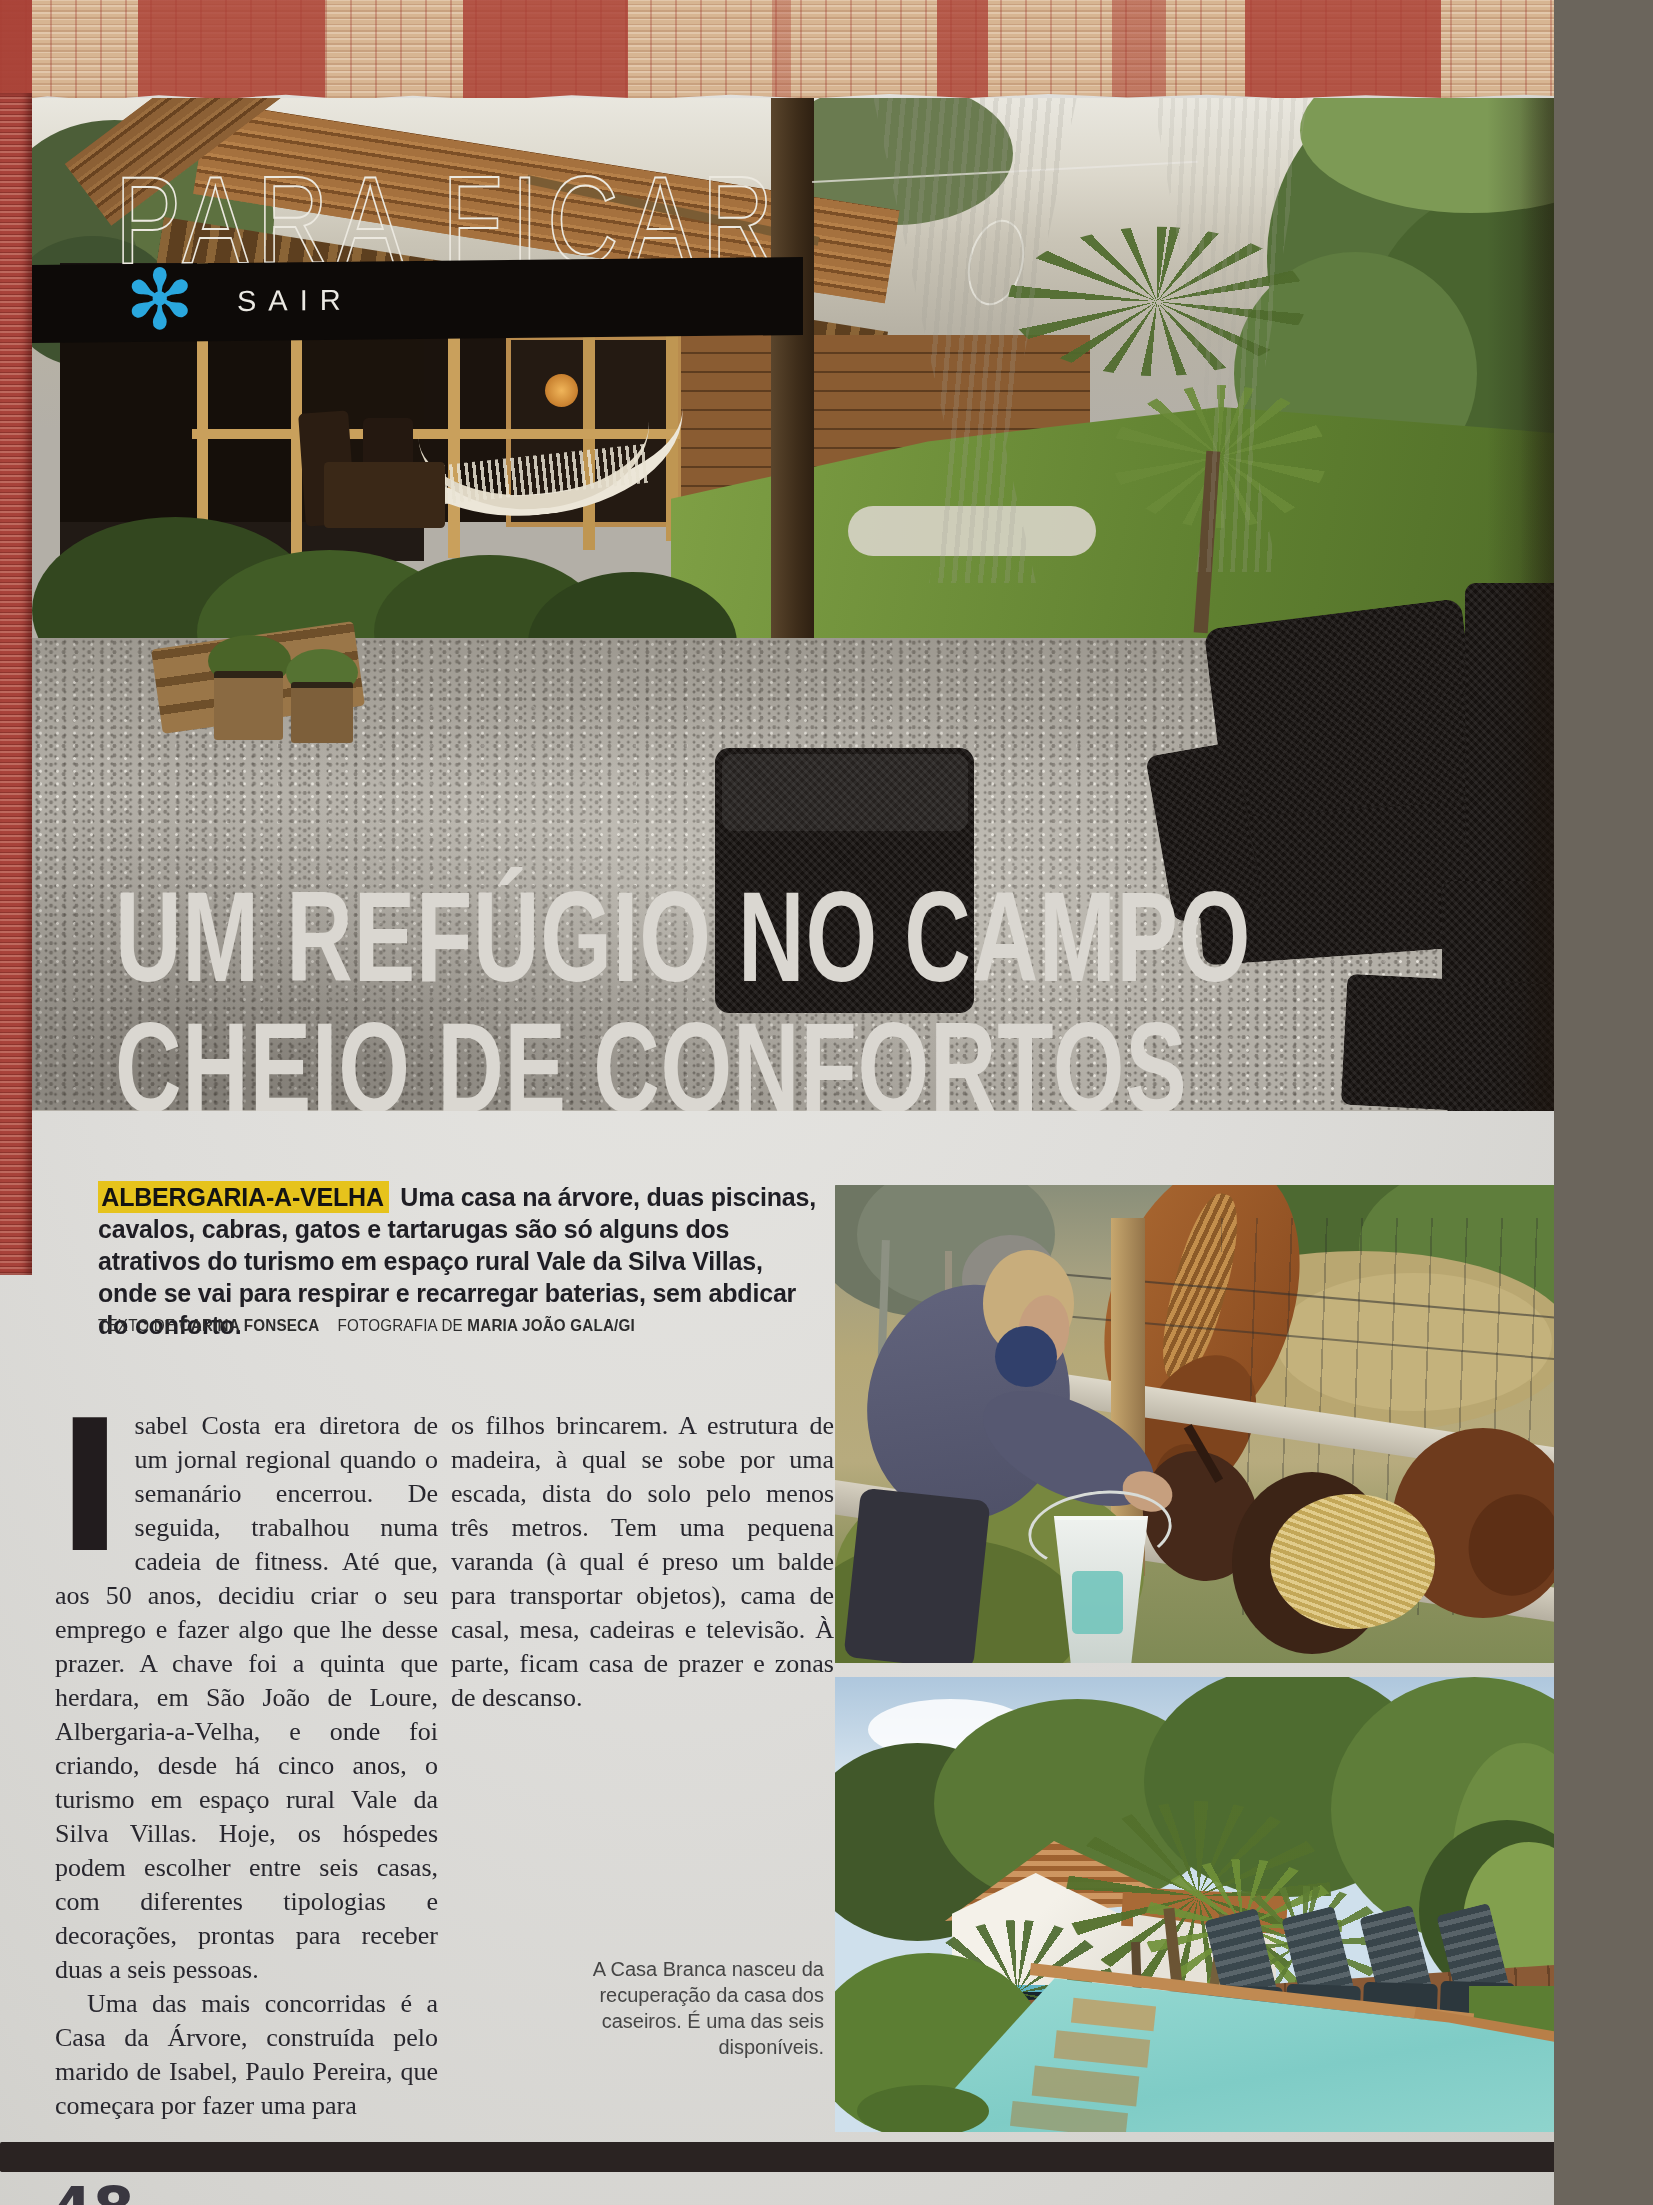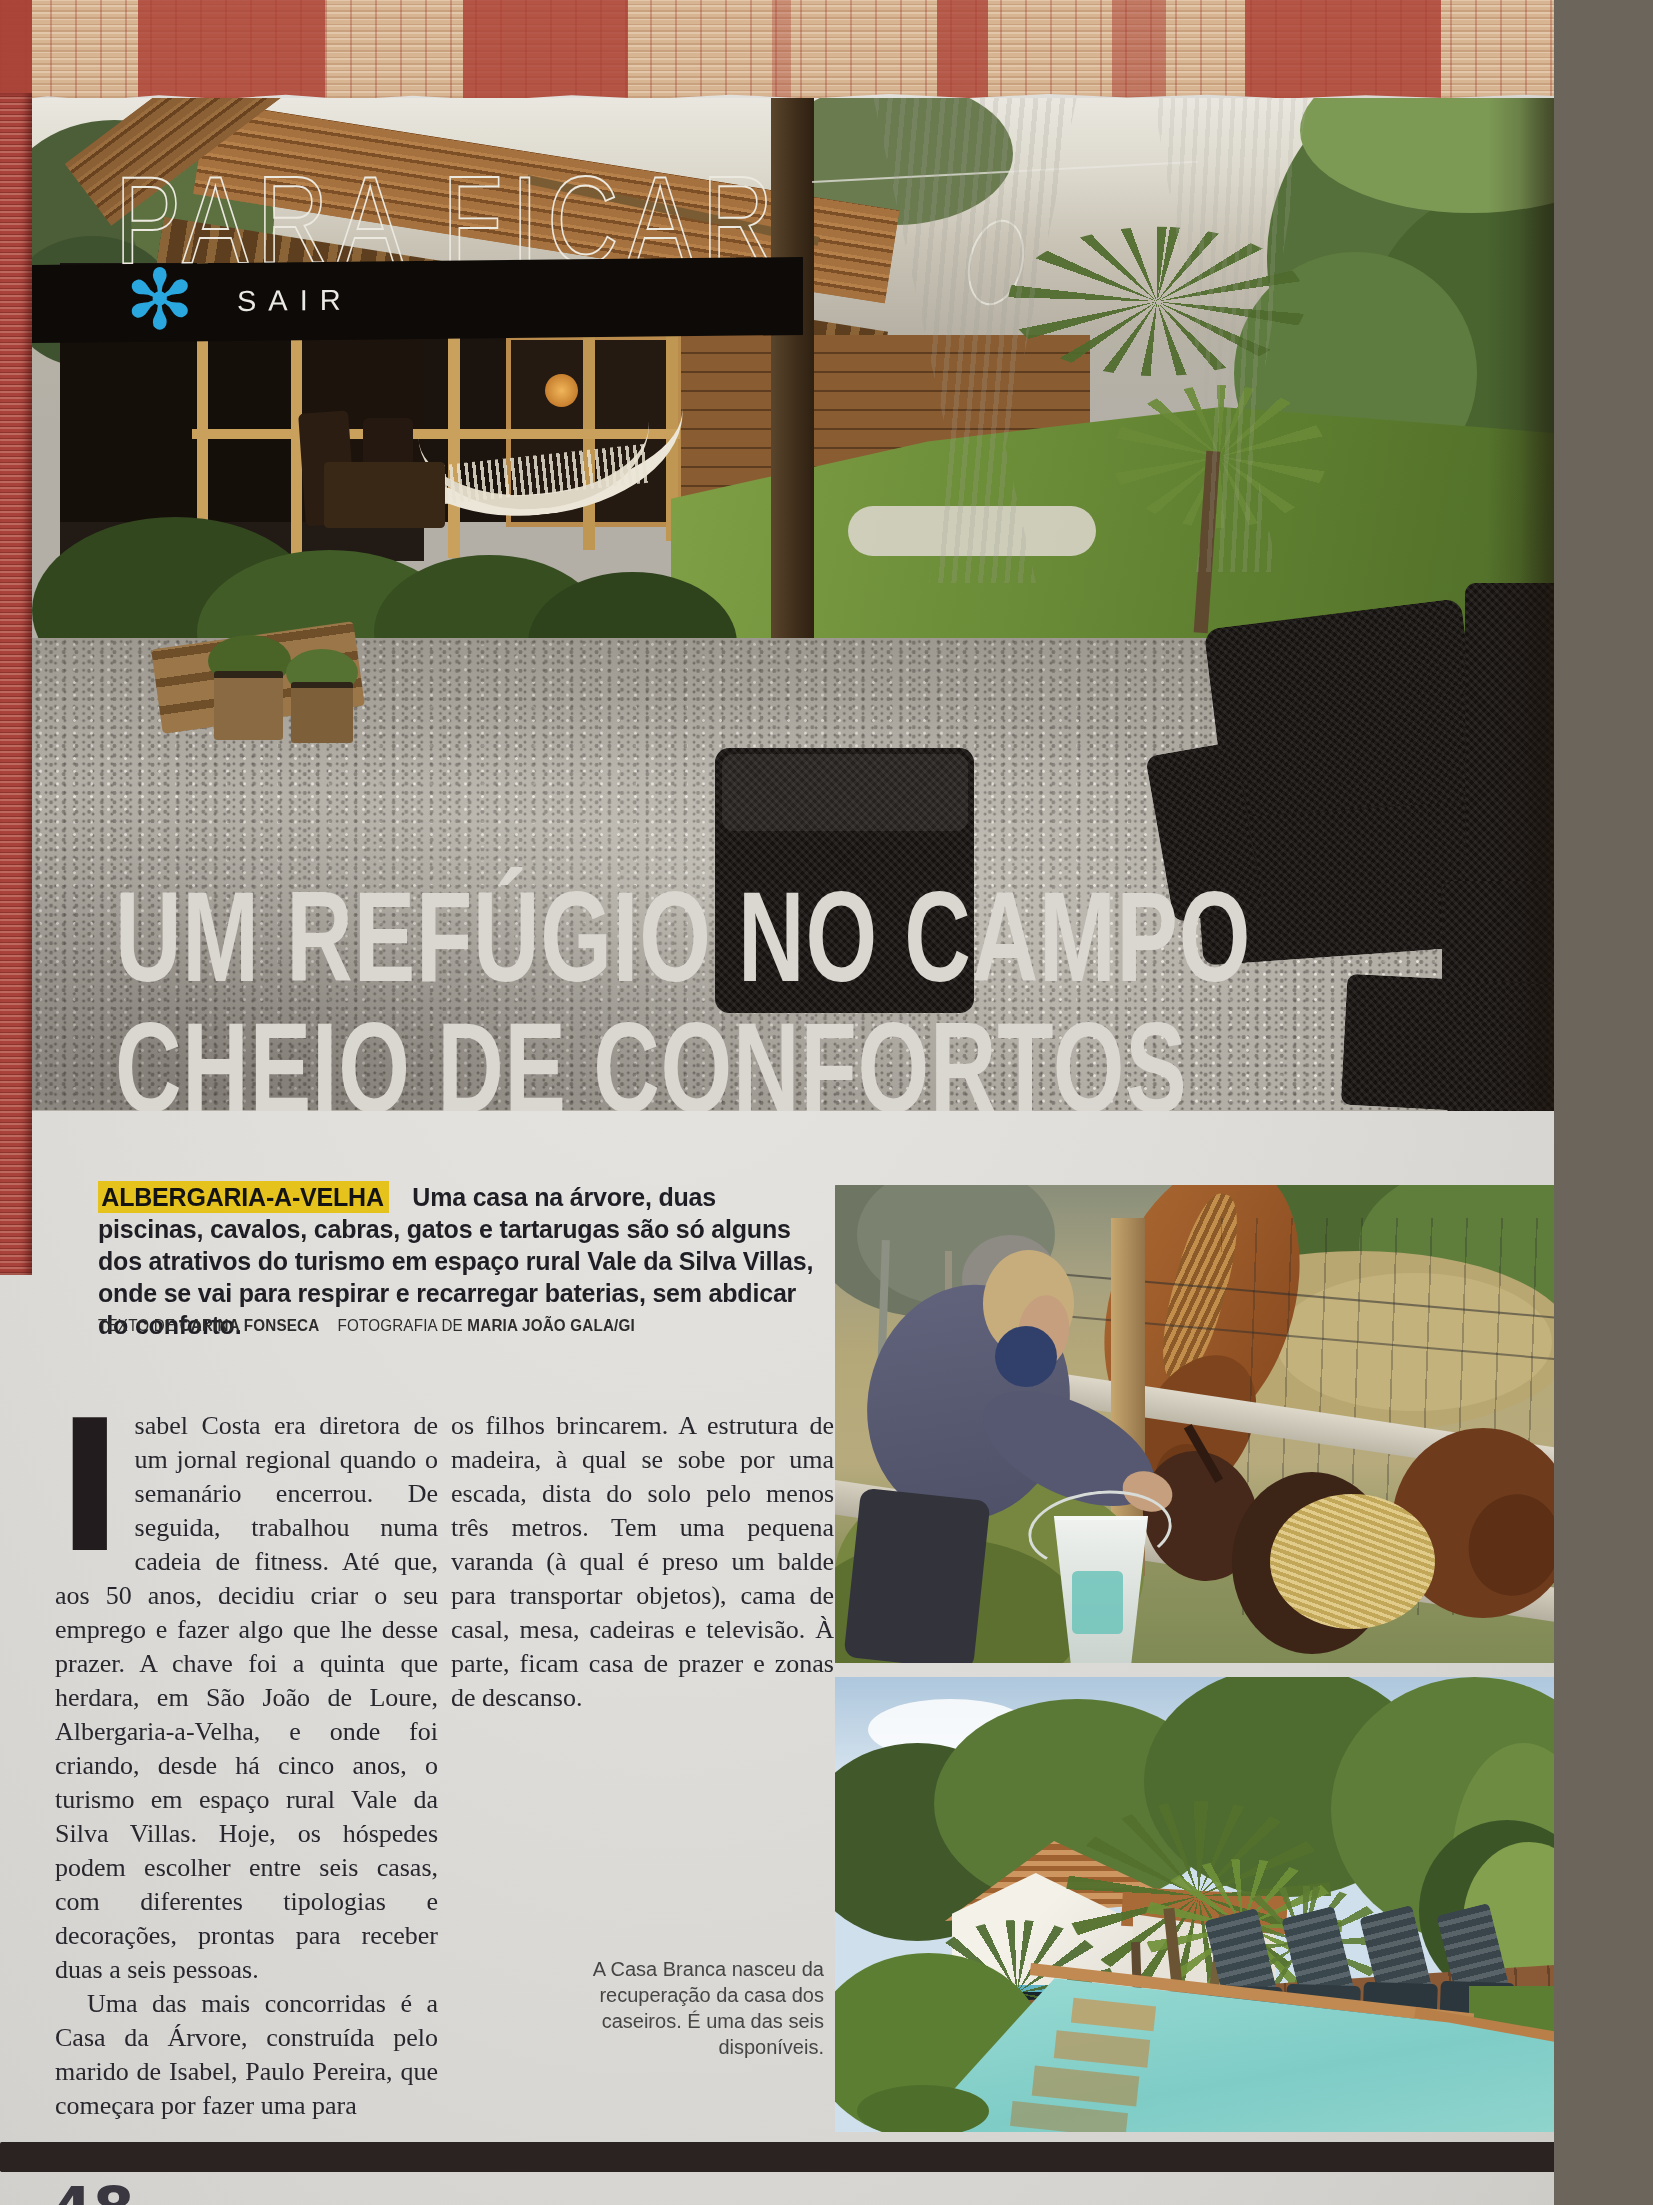--- a/index.html
+++ b/index.html
@@ -43,21 +43,21 @@
     background:linear-gradient(180deg,#e9e7df 0,#dcd8cc 77px,#c9c4b6 143px,#b7b2a5 231px,#b3afa7 331px);}
   #masthead{position:absolute;left:83px;top:51px;font-size:124px;font-weight:400;letter-spacing:.085em;
     color:transparent;-webkit-text-stroke:1.9px #ece9e0;transform:scaleX(.8);transform-origin:0 0;white-space:nowrap;}
   #sairband{position:absolute;left:0;top:163px;width:771px;height:78px;background:#0d0a08;transform:skewY(-.6deg);}
   #sairflower{position:absolute;left:93px;top:-12px;font-size:83px;color:#2aa7de;font-family:"DejaVu Sans",sans-serif;}
   #sairlabel{position:absolute;left:205px;top:22px;font-size:29px;letter-spacing:12px;color:#ebe9e3;}
   #herotitle{position:absolute;left:83px;top:773px;font-size:128px;line-height:131px;font-weight:700;
     letter-spacing:1.1px;color:#dad7d1;transform:scaleX(.72);transform-origin:0 0;white-space:nowrap;}
   #lead{position:absolute;left:98px;top:1181px;width:725px;font-size:25px;line-height:32px;font-weight:600;
     color:#1f1e24;letter-spacing:-0.2px;}
-  #lead .hl{background:#e6c31c;color:#131313;font-weight:700;padding:1.7px 5.5px 1.7px 3.3px;margin-right:23px;}
+  #lead .hl{background:#e6c31c;color:#131313;font-weight:700;padding:1.7px 5.5px 1.7px 3.3px;margin-right:11px;}
   #byline{position:absolute;left:98px;top:1317px;font-size:16px;color:#2c2c2c;letter-spacing:0.2px;
     transform:scaleX(.95);transform-origin:0 0;white-space:nowrap;}
   #byline b{font-weight:700;}
   #byline .gap{margin-left:14.3px;}
   .col{position:absolute;top:1409px;width:383px;font-family:"Liberation Serif",serif;font-size:26px;
     line-height:34px;color:#28272e;text-align:justify;}
   #col1{left:55px;}
   #col2{left:451px;}
   .indent{text-indent:32px;margin:0;}
   .noindent{margin:0;}

